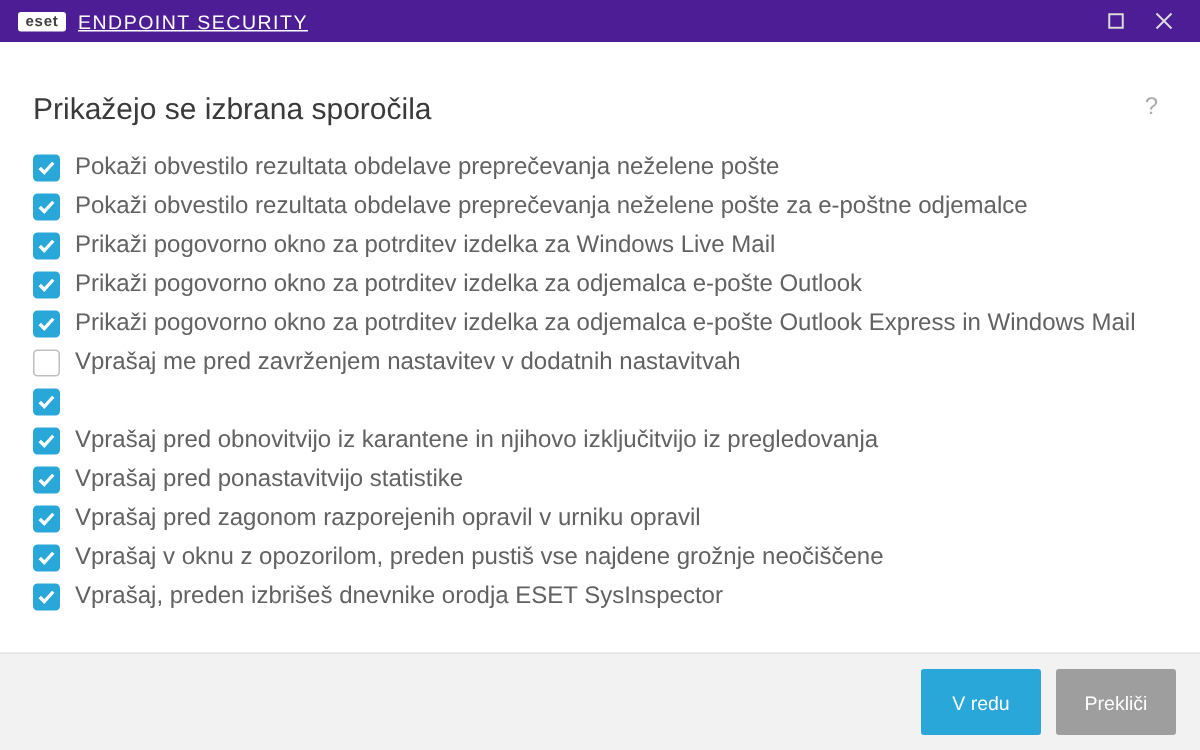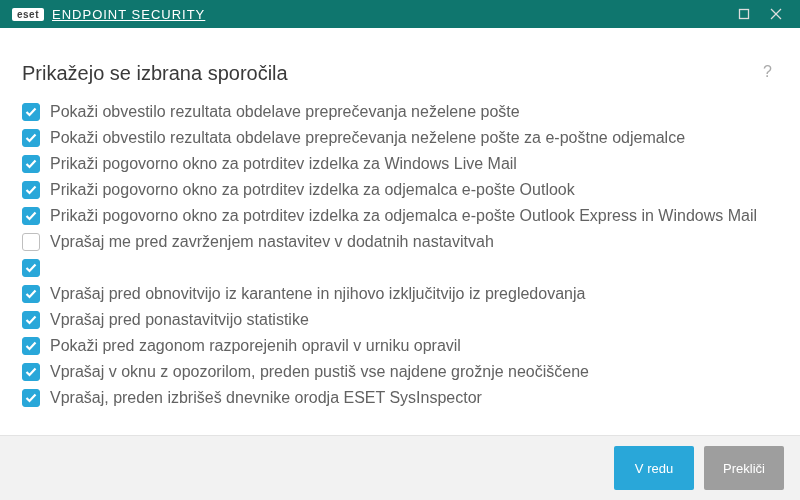--- a/index.html
+++ b/index.html
@@ -6,21 +6,21 @@
   body {
     font-family: "Segoe UI", Arial, sans-serif;
     background: #fff;
     width: 800px;
     height: 500px;
     overflow: hidden;
     display: flex;
     flex-direction: column;
   }
   .titlebar {
-    background: #0f766e;
+    background: #4c1d95;
     color: #fff;
     height: 28px;
     display: flex;
     align-items: center;
     padding: 0 8px 0 12px;
     font-size: 12px;
   }
   .brand-badge {
     background: #fff;
     color: #414141;
@@ -223,21 +223,21 @@
           </svg>
         </div>
         <span class="item-label">Vprašaj pred ponastavitvijo statistike</span>
       </div>
       <div class="item">
         <div class="chk">
           <svg width="12" height="10" viewBox="0 0 12 10">
             <polyline points="1.5 5 4.5 8 10.5 1.5"></polyline>
           </svg>
         </div>
-        <span class="item-label">Pokaži pred zagonom razporejenih opravil v urniku opravil</span>
+        <span class="item-label">Vprašaj pred zagonom razporejenih opravil v urniku opravil</span>
       </div>
       <div class="item">
         <div class="chk">
           <svg width="12" height="10" viewBox="0 0 12 10">
             <polyline points="1.5 5 4.5 8 10.5 1.5"></polyline>
           </svg>
         </div>
         <span class="item-label">Vprašaj v oknu z opozorilom, preden pustiš vse najdene grožnje neočiščene</span>
       </div>
       <div class="item">

